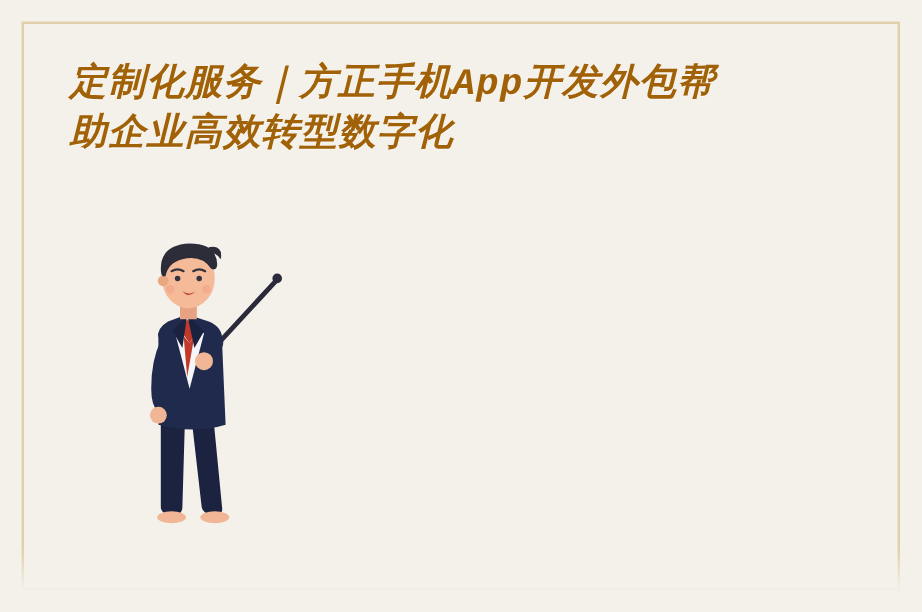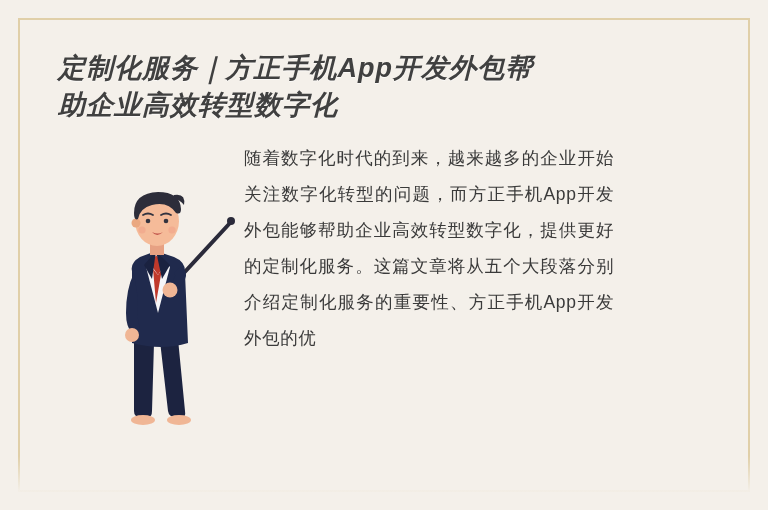--- a/index.html
+++ b/index.html
@@ -34,26 +34,26 @@
   }
   .content {
     position: relative;
     width: 100%;
     height: 100%;
     box-sizing: border-box;
     padding: 28px 34px 0 34px;
   }
   .headline {
     margin: 0;
-    font-family: Liberation Sans, sans-serif;
+    font-family: Liberation Mono, monospace;
     font-weight: bold;
     font-style: italic;
-    font-size: 27px;
+    font-size: 31px;
     line-height: 1.36;
-    color: #404040;
+    color: #a16207;
     letter-spacing: 1px;
     white-space: pre-line;
     text-shadow: 0 1px 0 rgba(255,255,255,0.6);
   }
   .body-area {
     position: relative;
     margin-top: 18px;
     height: 300px;
   }
   .paragraph {
@@ -144,20 +144,19 @@
           <path d="M61 72 Q66 69 71 72" stroke="#33333f" stroke-width="1.8" fill="none" stroke-linecap="round"></path>
           <path d="M79 72 Q84 69 89 72" stroke="#33333f" stroke-width="1.8" fill="none" stroke-linecap="round"></path>
 
           <path d="M70 89 Q75 95 81 89 Q76 92 70 89 Z" fill="#c0544a"></path>
 
           <circle cx="60" cy="87" r="3.6" fill="#f0a188" opacity="0.6"></circle>
           <circle cx="90" cy="87" r="3.6" fill="#f0a188" opacity="0.6"></circle>
         </svg>
       </div>
 
-      <p class="paragraph">随着数字化时代的到来，越来越多的企业开始关注数字化转型的问题，而方正手机App开发外包能够帮助企业高效转型数字化，提供更好的定制化服务。这篇文章将从五个大段落分别介绍定制化服务的重要性、方正手机App开发外包的优</p>
 
     </div>
 
   </div>
 
   <div class="fade-bottom"></div>
 </div>
 
 </body></html>

